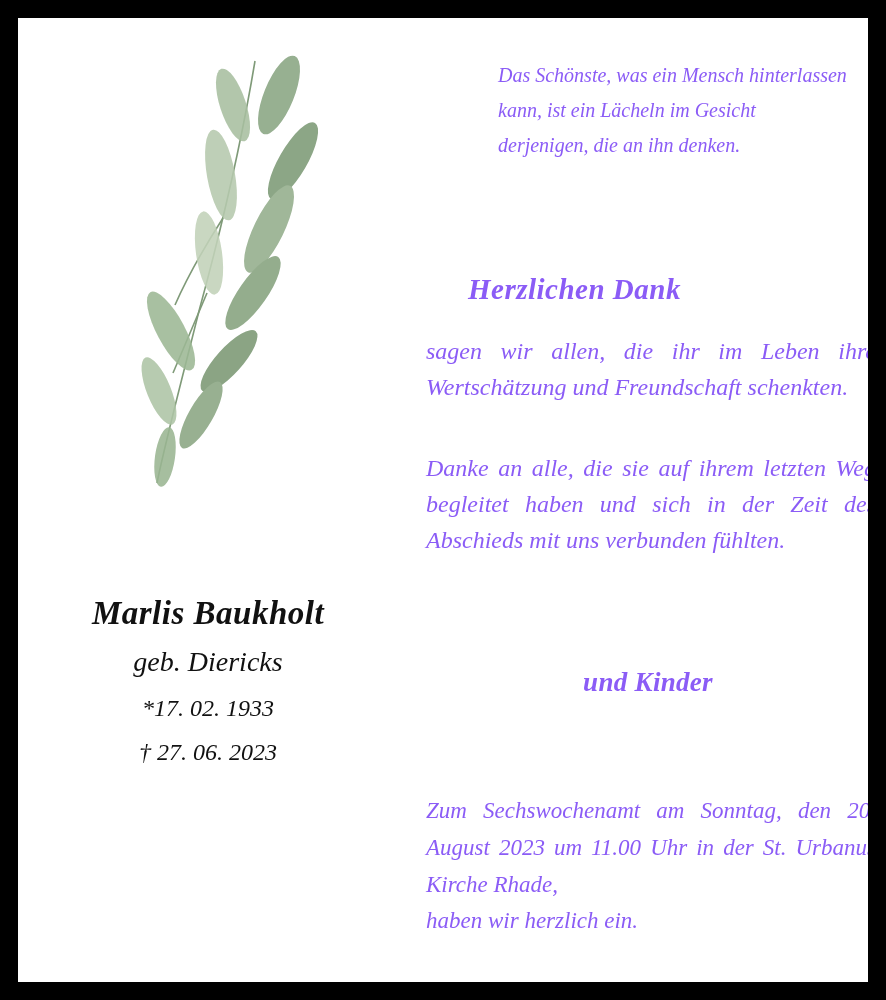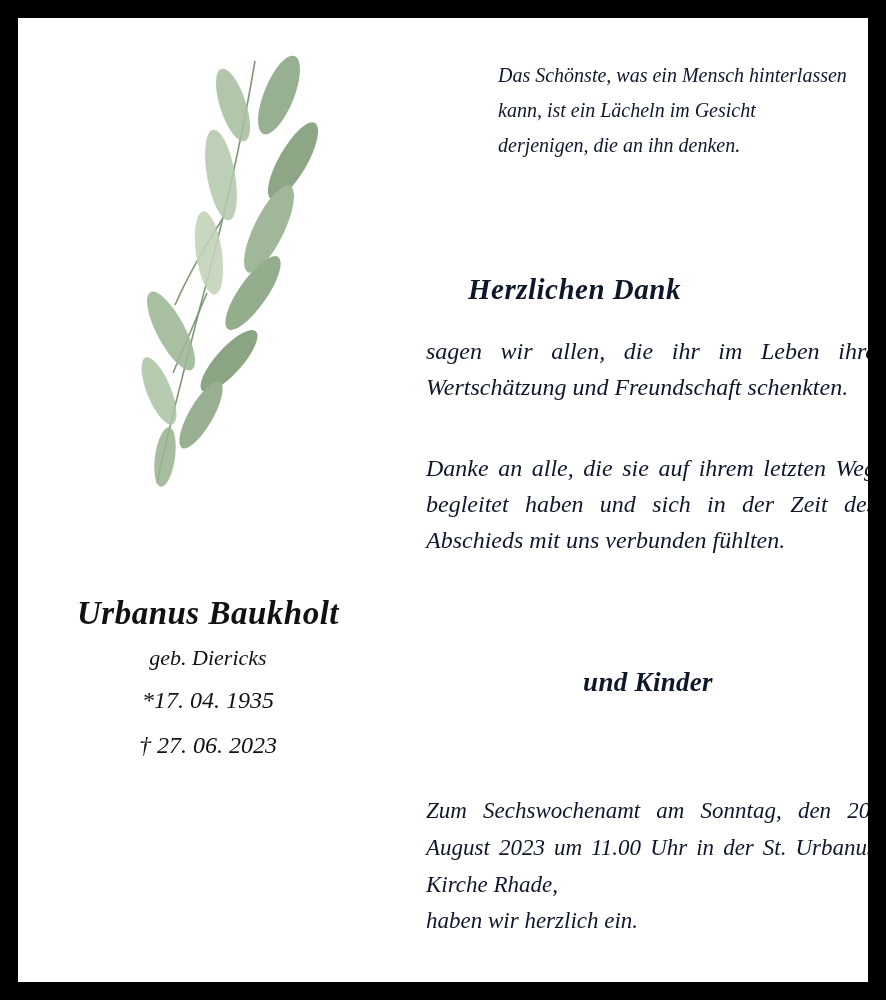--- a/index.html
+++ b/index.html
@@ -39,39 +39,39 @@
     color: #111;
   }
   .deceased .name {
     font-size: 33px;
     font-weight: bold;
     font-style: italic;
     letter-spacing: 0.5px;
     line-height: 1.25;
   }
   .deceased .born {
-    font-size: 22px;
+    font-size: 28px;
     font-style: italic;
     margin-top: 10px;
     line-height: 1.3;
   }
   .deceased .dates {
     font-size: 24px;
     font-style: italic;
     margin-top: 10px;
     line-height: 1.45;
   }
   
   .right {
     position: absolute;
     left: 390px;
     top: 0;
     width: 460px;
     height: 964px;
-    color: #0f172a;
+    color: #8b5cf6;
   }
   .quote {
     position: absolute;
     left: 90px;
     top: 40px;
     width: 350px;
     font-size: 20px;
     font-style: italic;
     line-height: 1.75;
   }
@@ -155,23 +155,23 @@
         <ellipse cx="68" cy="288" rx="14" ry="44" fill="#9db894" transform="rotate(-28 68 288)"></ellipse>
         <ellipse cx="126" cy="318" rx="13" ry="40" fill="#7b9874" transform="rotate(42 126 318)"></ellipse>
         <ellipse cx="56" cy="348" rx="12" ry="36" fill="#aec4a5" transform="rotate(-22 56 348)"></ellipse>
         <ellipse cx="98" cy="372" rx="12" ry="38" fill="#8aa682" transform="rotate(30 98 372)"></ellipse>
         <ellipse cx="62" cy="414" rx="10" ry="30" fill="#9ab592" transform="rotate(8 62 414)"></ellipse>
       </g>
     </svg>
   </div>
 
   <div class="deceased">
-    <div class="name">Urbanus Baukholt</div>
+    <div class="name">Marlis Baukholt</div>
     <div class="born">geb. Diericks</div>
-    <div class="dates">*17. 04. 1935</div>
+    <div class="dates">*17. 02. 1933</div>
     <div class="dates">† 27. 06. 2023</div>
   </div>
 
   <div class="right">
     <div class="quote">Das Schönste, was ein Mensch hinterlassen kann, ist ein Lächeln im Gesicht derjenigen, die an ihn denken.</div>
     <div class="thanks-title">Herzlichen Dank</div>
     <div class="para1">sagen wir allen, die ihr im Leben ihre Wertschätzung und Freundschaft schenkten.</div>
     <div class="para2">Danke an alle, die sie auf ihrem letzten Weg begleitet haben und sich in der Zeit des Abschieds mit uns verbunden fühlten.</div>
     <div class="signers">
       <div>und Kinder</div>

